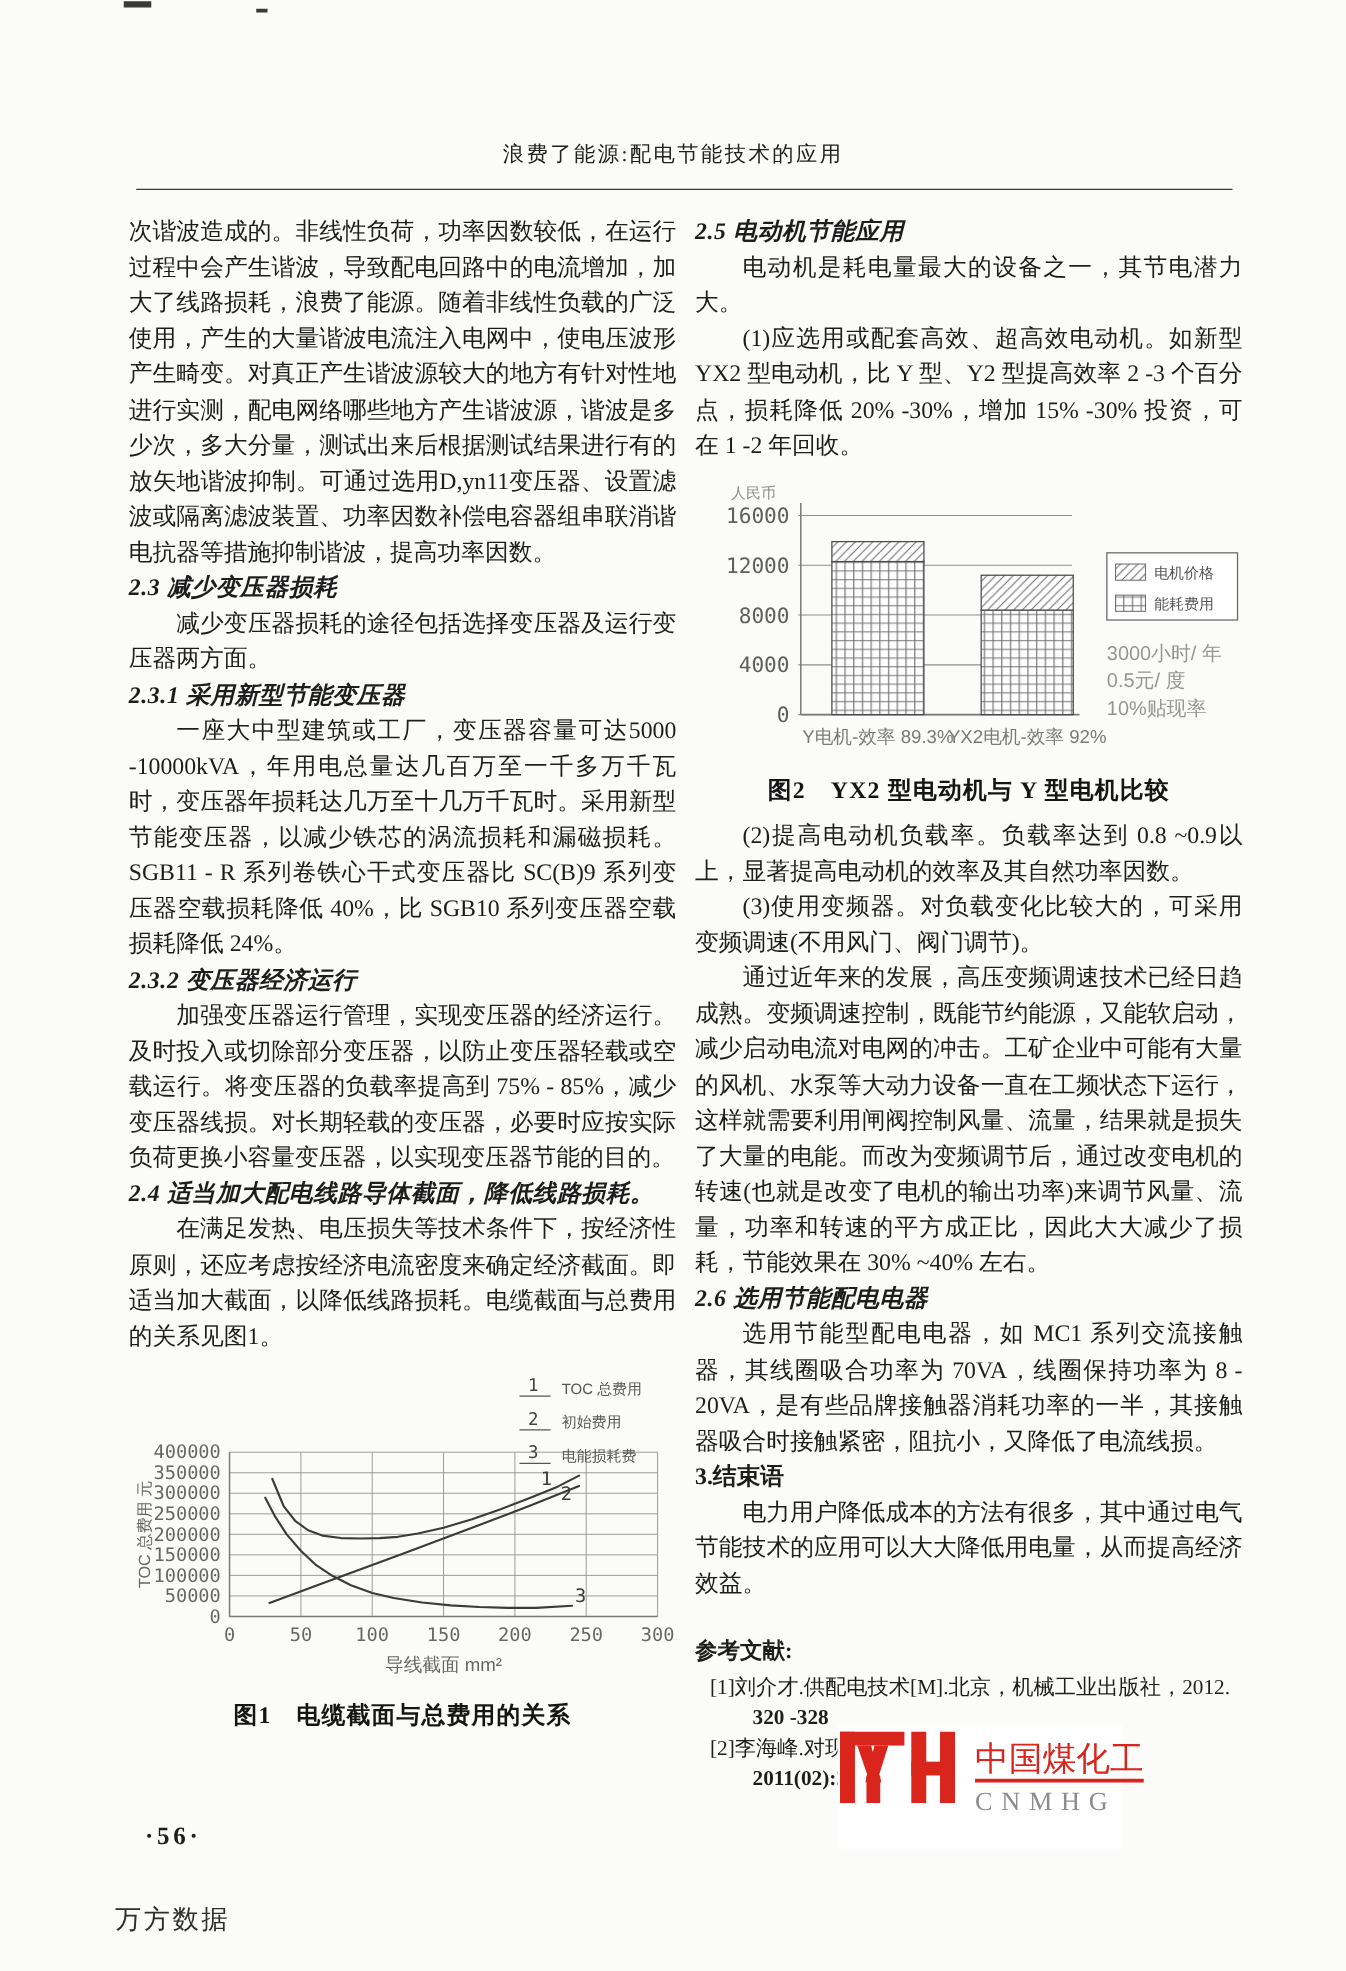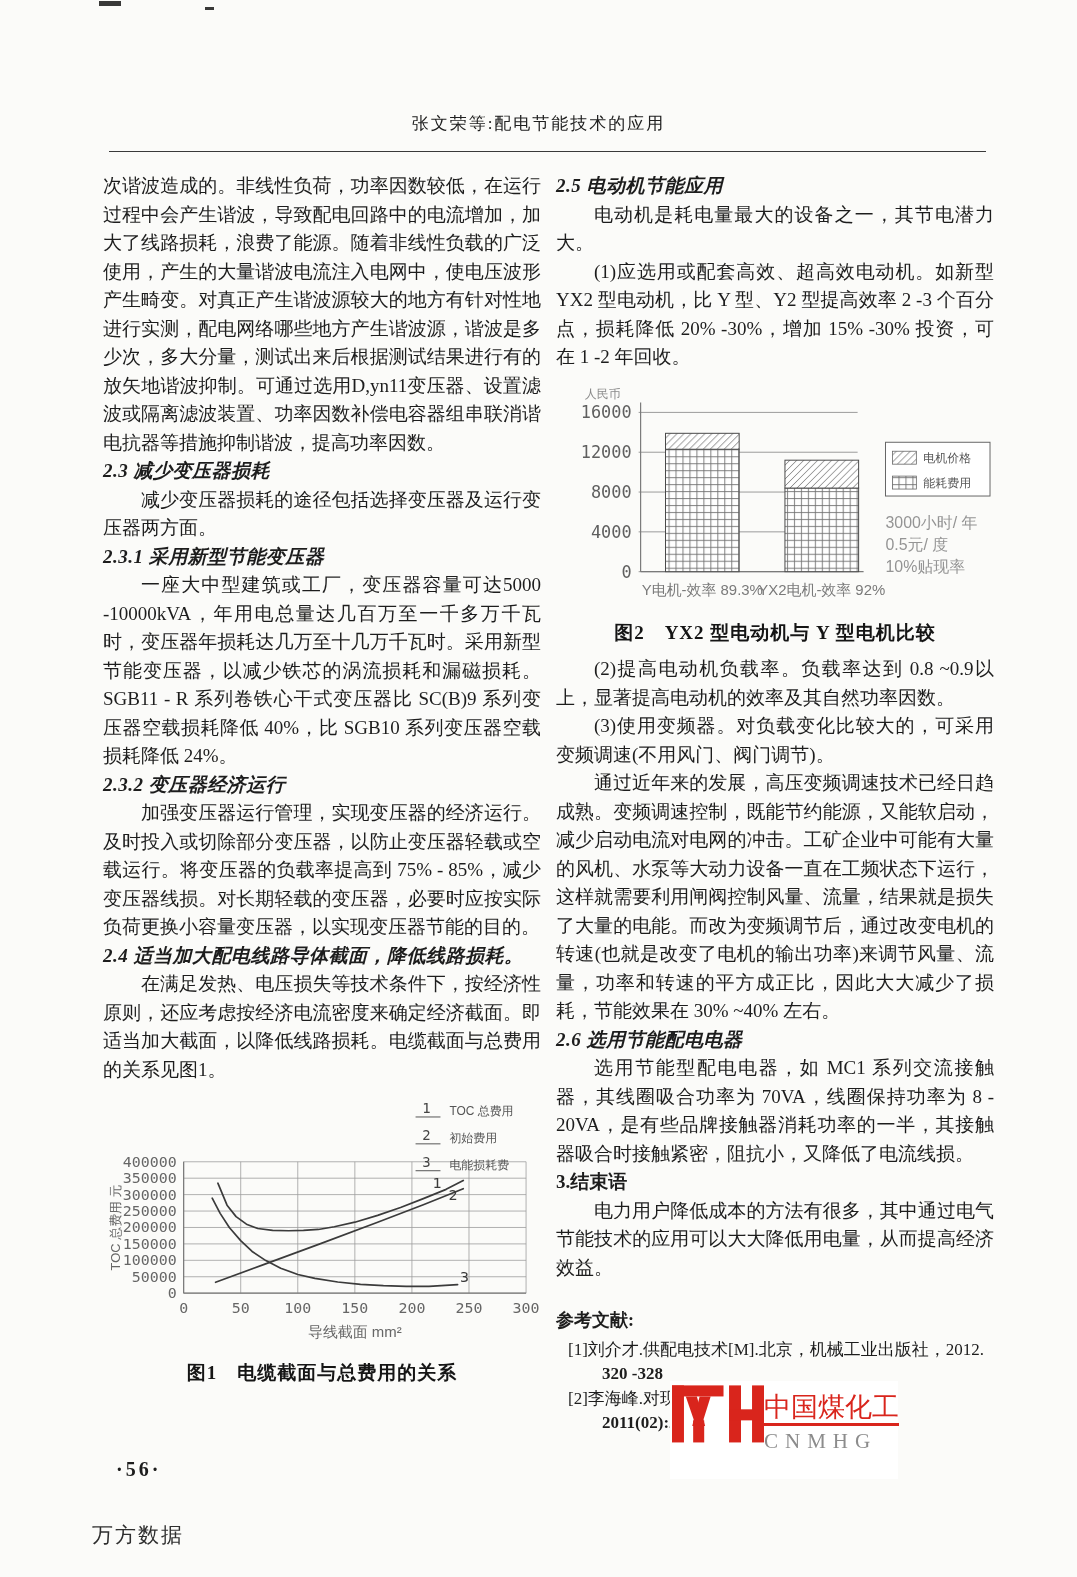--- a/index.html
+++ b/index.html
@@ -41,21 +41,21 @@
   .ref-line{white-space:nowrap;margin-left:12px;}
   .ref-indent{text-indent:2em;font-weight:bold;}
   .ref2-l1{display:flex;justify-content:flex-start;}
   .pageno{position:absolute;left:116px;top:1458px;font-size:20px;font-weight:bold;letter-spacing:3px;}
   .footer{
     position:absolute;left:92px;top:1521px;font-size:21px;letter-spacing:2px;
     color:#2e2e2e;font-family:"Liberation Sans","DejaVu Sans",sans-serif;
   }
   .watermark{
     position:absolute;left:670px;top:1381px;width:222px;height:94px;
-    background:#fff;display:flex;align-items:flex-start;gap:0;
+    background:#fff;display:flex;align-items:flex-start;gap:16px;
     padding:2px 4px 2px 2px;z-index:5;
   }
   .wm-logo{flex:0 0 auto;}
   .wm-logo-shape{fill:var(--wm-red,#d9251c);}
   .wm-textcol{display:flex;flex-direction:column;margin-top:9px;}
   .wm-cn{
     font-size:27px;color:var(--wm-red,#d9251c);line-height:30px;
     font-family:"Liberation Sans","DejaVu Sans",sans-serif;
     border-bottom:3px solid var(--wm-red,#d9251c);padding-bottom:1px;white-space:nowrap;
   }
@@ -65,21 +65,21 @@
   }
 </style>
 </head>
 <body>
 
 <div class="page">
 
   <div class="speck" style="left:99px;top:1px;width:22px;height:5px;"></div>
   <div class="speck" style="left:205px;top:7px;width:9px;height:3px;"></div>
 
-  <div class="header-title">张文荣等:配电节能技术的应用</div>
+  <div class="header-title">浪费了能源:配电节能技术的应用</div>
   <div class="header-rule"></div>
 
   <div class="col col-left">
     <p class="body cont">次谐波造成的。非线性负荷，功率因数较低，在运行过程中会产生谐波，导致配电回路中的电流增加，加大了线路损耗，浪费了能源。随着非线性负载的广泛使用，产生的大量谐波电流注入电网中，使电压波形产生畸变。对真正产生谐波源较大的地方有针对性地进行实测，配电网络哪些地方产生谐波源，谐波是多少次，多大分量，测试出来后根据测试结果进行有的放矢地谐波抑制。可通过选用D,yn11变压器、设置滤波或隔离滤波装置、功率因数补偿电容器组串联消谐电抗器等措施抑制谐波，提高功率因数。</p>
     <h3 class="sec">2.3 减少变压器损耗</h3>
     <p class="body">减少变压器损耗的途径包括选择变压器及运行变压器两方面。</p>
     <h3 class="sec">2.3.1 采用新型节能变压器</h3>
     <p class="body">一座大中型建筑或工厂，变压器容量可达5000 -10000kVA，年用电总量达几百万至一千多万千瓦时，变压器年损耗达几万至十几万千瓦时。采用新型节能变压器，以减少铁芯的涡流损耗和漏磁损耗。SGB11 - R 系列卷铁心干式变压器比 SC(B)9 系列变压器空载损耗降低 40%，比 SGB10 系列变压器空载损耗降低 24%。</p>
     <h3 class="sec">2.3.2 变压器经济运行</h3>
     <p class="body">加强变压器运行管理，实现变压器的经济运行。及时投入或切除部分变压器，以防止变压器轻载或空载运行。将变压器的负载率提高到 75% - 85%，减少变压器线损。对长期轻载的变压器，必要时应按实际负荷更换小容量变压器，以实现变压器节能的目的。</p>

